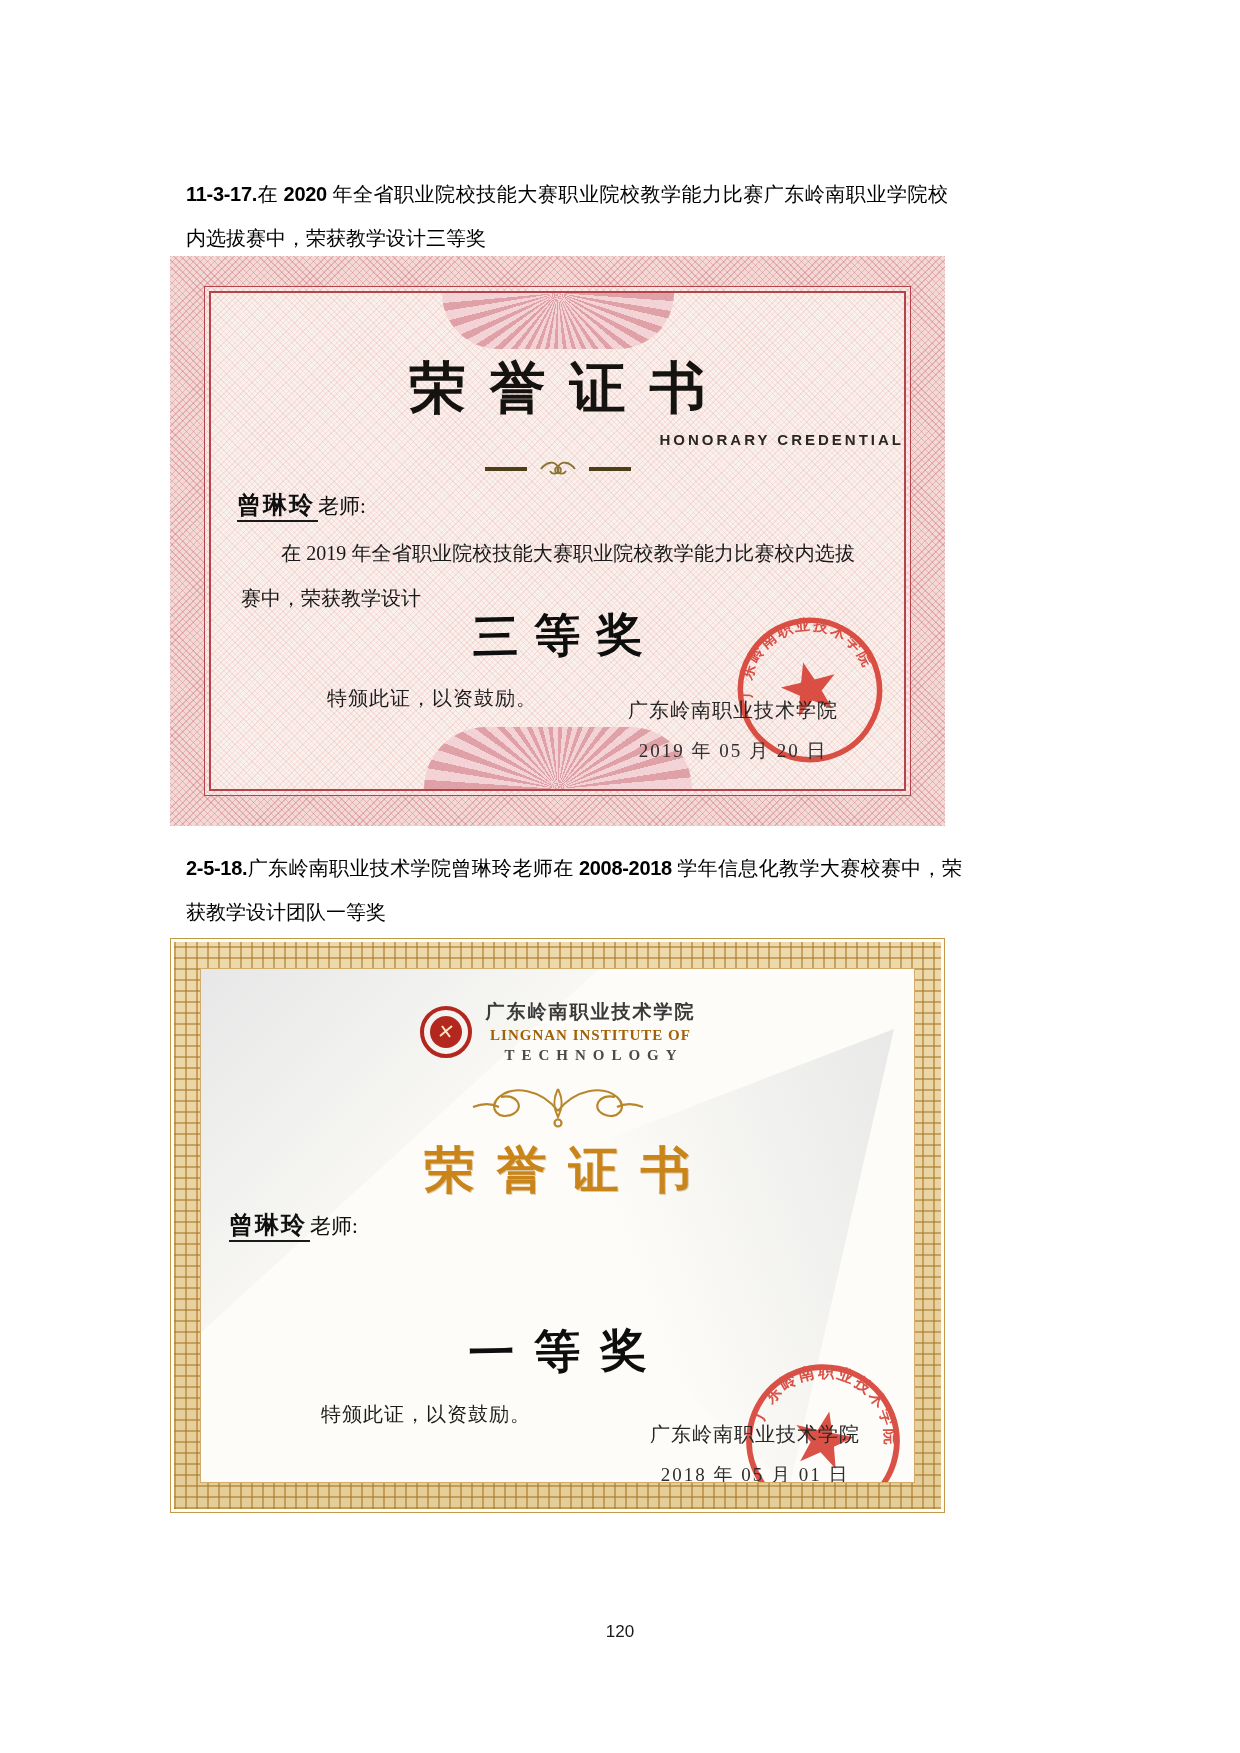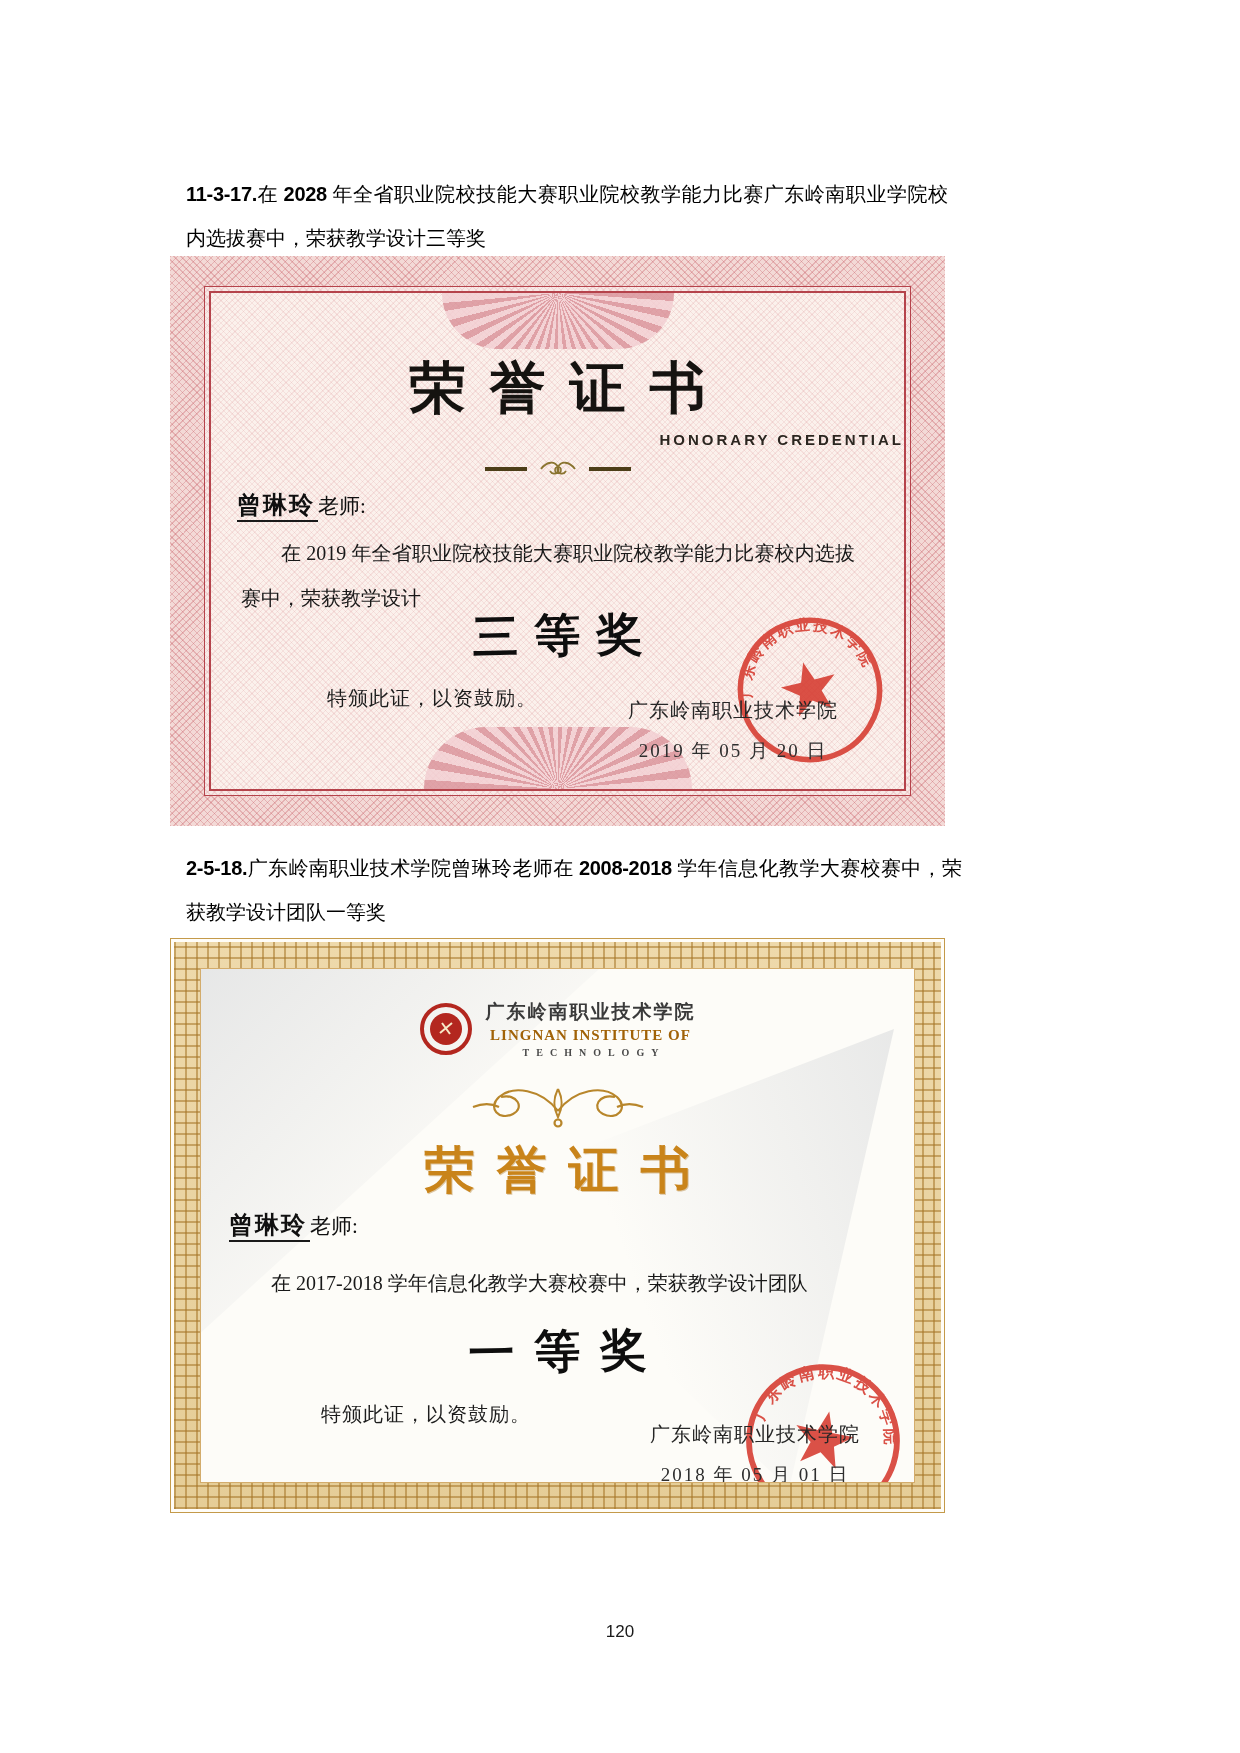--- a/index.html
+++ b/index.html
@@ -59,32 +59,32 @@
   .wm1 { left:-40px; top:-20px; width:460px; height:420px;
     background:linear-gradient(135deg, rgba(170,175,185,.30), rgba(255,255,255,0) 65%);
     clip-path:polygon(0 0, 100% 0, 0 100%); }
   .wm2 { right:20px; top:60px; width:420px; height:460px;
     background:linear-gradient(250deg, rgba(170,175,185,.25), rgba(255,255,255,0) 60%);
     clip-path:polygon(100% 0, 0 35%, 75% 100%); }
   .c2-orgrow { position:absolute; top:30px; width:100%; display:flex; justify-content:center; align-items:center; gap:14px; }
   .c2-orgtext { text-align:center; }
   .c2-orgcn { font-size:19px; font-weight:bold; color:#3a3a3a; letter-spacing:2px; }
   .c2-orgen1 { font-size:15px; font-weight:bold; color:#a16207; letter-spacing:1px; margin-top:2px; }
-  .c2-orgen2 { font-size:10px; font-weight:bold; color:#4a4a4a; letter-spacing:7px; margin-top:3px; text-indent:7px; }
+  .c2-orgen2 { font-size:15px; font-weight:bold; color:#4a4a4a; letter-spacing:7px; margin-top:3px; text-indent:7px; }
   .c2-flourish { position:absolute; top:112px; width:100%; text-align:center; }
   .c2-title { position:absolute; top:168px; width:100%; text-align:center; font-size:50px; font-weight:bold;
     color:#c9841a; letter-spacing:22px; text-indent:22px; text-shadow:1px 1px 0 rgba(160,100,10,.35); }
   .pagenum { position:absolute; top:1622px; width:100%; text-align:center;
     font-family:"Liberation Sans", sans-serif; font-size:17px; color:#1a1a1a; }
 </style>
 </head>
 <body>
 
 <div class="caption" style="left:186px; top:172px; width:762px;">
-  <span class="num">11-3-17.</span><span>在 </span><span class="num">2028</span><span> 年全省职业院校技能大赛职业院校教学能力比赛广东岭南职业学院校内选拔赛中，荣获教学设计三等奖</span>
+  <span class="num">11-3-17.</span><span>在 </span><span class="num">2020</span><span> 年全省职业院校技能大赛职业院校教学能力比赛广东岭南职业学院校内选拔赛中，荣获教学设计三等奖</span>
 </div>
 
 <div class="cert1">
   <div class="cert1-frame">
     <div class="cert1-inner">
       <div class="rosette top"></div>
       <div class="rosette bottom"></div>
 
       <div class="c1-title">荣誉证书</div>
       <div class="c1-sub">HONORARY CREDENTIAL</div>
@@ -161,21 +161,20 @@
           </g>
         </svg>
       </div>
 
       <div class="c2-title">荣誉证书</div>
 
       <div class="c2-name c1-name" style="left:28px; top:240px;">
         <span class="name-u">曾琳玲</span><span class="name-sfx">老师:</span>
       </div>
 
-      <p class="c2-body" style="left:30px; top:292px; width:650px;">在 2017-2018 学年信息化教学大赛校赛中，荣获教学设计团队</p>
 
       <div class="award" style="top:352px; letter-spacing:20px; text-indent:20px;">一等奖</div>
 
       <div class="closing" style="left:120px; top:432px;">特颁此证，以资鼓励。</div>
 
       <svg class="seal" style="left:538px; top:388px; transform:rotate(12deg);" width="168" height="168" viewBox="0 0 200 200">
         <defs>
             <path id="arc2" d="M 30 122 A 74 74 0 1 1 170 122" fill="none"></path>
           </defs>
         <circle cx="100" cy="100" r="88" fill="none" stroke="#d63a2f" stroke-width="7"></circle>

